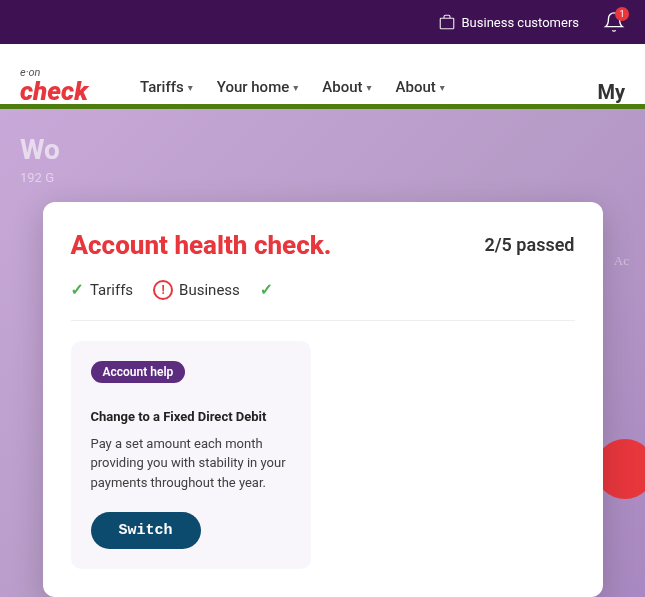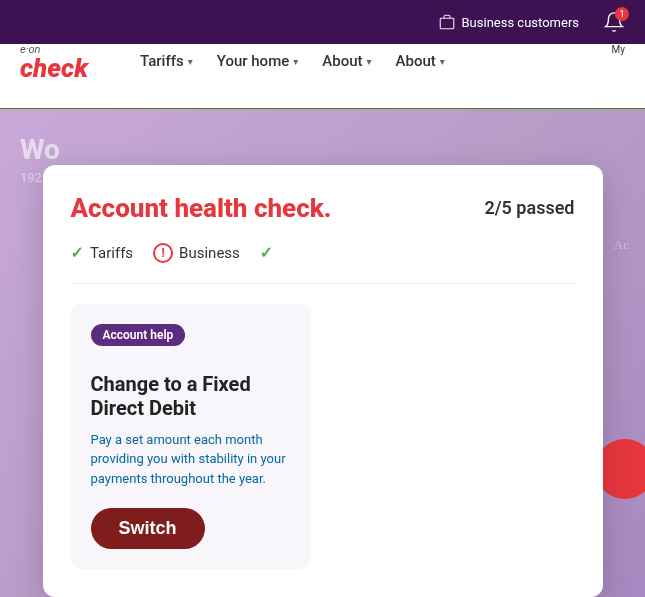--- a/index.html
+++ b/index.html
@@ -52,23 +52,23 @@
       display: flex;
       align-items: center;
       justify-content: center;
     }
 
     
     .nav-bar {
       background: white;
       height: 65px;
       display: flex;
-      align-items: flex-start;
+      align-items: flex-end;
       padding: 0 20px;
-      border-bottom: 1px solid #4d7c0f;
+      border-bottom: 5px solid #4d7c0f;
       gap: 32px;
     }
     .logo-area {
       display: flex;
       flex-direction: column;
       line-height: 1;
       margin-right: 10px;
     }
     .logo-eon {
       font-size: 11px;
@@ -98,22 +98,22 @@
       font-weight: 500;
       cursor: pointer;
     }
     .nav-chevron {
       font-size: 10px;
       color: #666;
     }
     .nav-my {
       margin-left: auto;
       color: #333;
-      font-size: 10px;
-      font-weight: 400;
+      font-size: 20px;
+      font-weight: 700;
       cursor: pointer;
     }
 
     
     .bg-content {
       background: linear-gradient(135deg, #c8a8d8 0%, #b89cc8 50%, #a888c0 100%);
       position: absolute;
       top: 109px;
       left: 0;
       right: 0;
@@ -128,21 +128,21 @@
     }
     .bg-text2 {
       color: white;
       font-size: 13px;
       opacity: 0.5;
       margin-top: 4px;
     }
     .bg-right-text {
       position: absolute;
       right: 16px;
-      top: 128px;
+      top: 144px;
       color: white;
       opacity: 0.4;
       font-size: 13px;
       font-family: Liberation Serif, serif;
     }
 
     
     .orange-circle {
       position: absolute;
       right: -10px;
@@ -239,40 +239,41 @@
       background: #5c2d7e;
       color: white;
       font-size: 12px;
       font-weight: 600;
       padding: 4px 12px;
       border-radius: 20px;
       display: inline-block;
       margin-bottom: 26px;
     }
     .sub-card-title {
-      font-size: 20px;
+      font-size: 13px;
       font-weight: 700;
       color: #222;
       margin-bottom: 10px;
     }
     .sub-card-desc {
       font-size: 13px;
-      color: #0369a1;
+      color: #404040;
       line-height: 1.5;
       margin-bottom: 20px;
     }
     .switch-button {
-      background: #7f1d1d;
+      background: #0c4a6e;
       color: white;
       border: none;
       border-radius: 24px;
       padding: 10px 28px;
-      font-size: 18px;
+      font-size: 15px;
       font-weight: 600;
       cursor: pointer;
+      font-family: Liberation Mono, monospace;
     }
   </style>
 </head>
 <body>
 
 <div class="top-bar">
   <div class="top-bar-item">
     <svg class="top-bar-icon" viewBox="0 0 24 24" fill="none" stroke="white" stroke-width="1.5">
       <rect x="3" y="7" width="18" height="14" rx="1"></rect>
       <path d="M8 7V5a2 2 0 012-2h4a2 2 0 012 2v2"></path>

